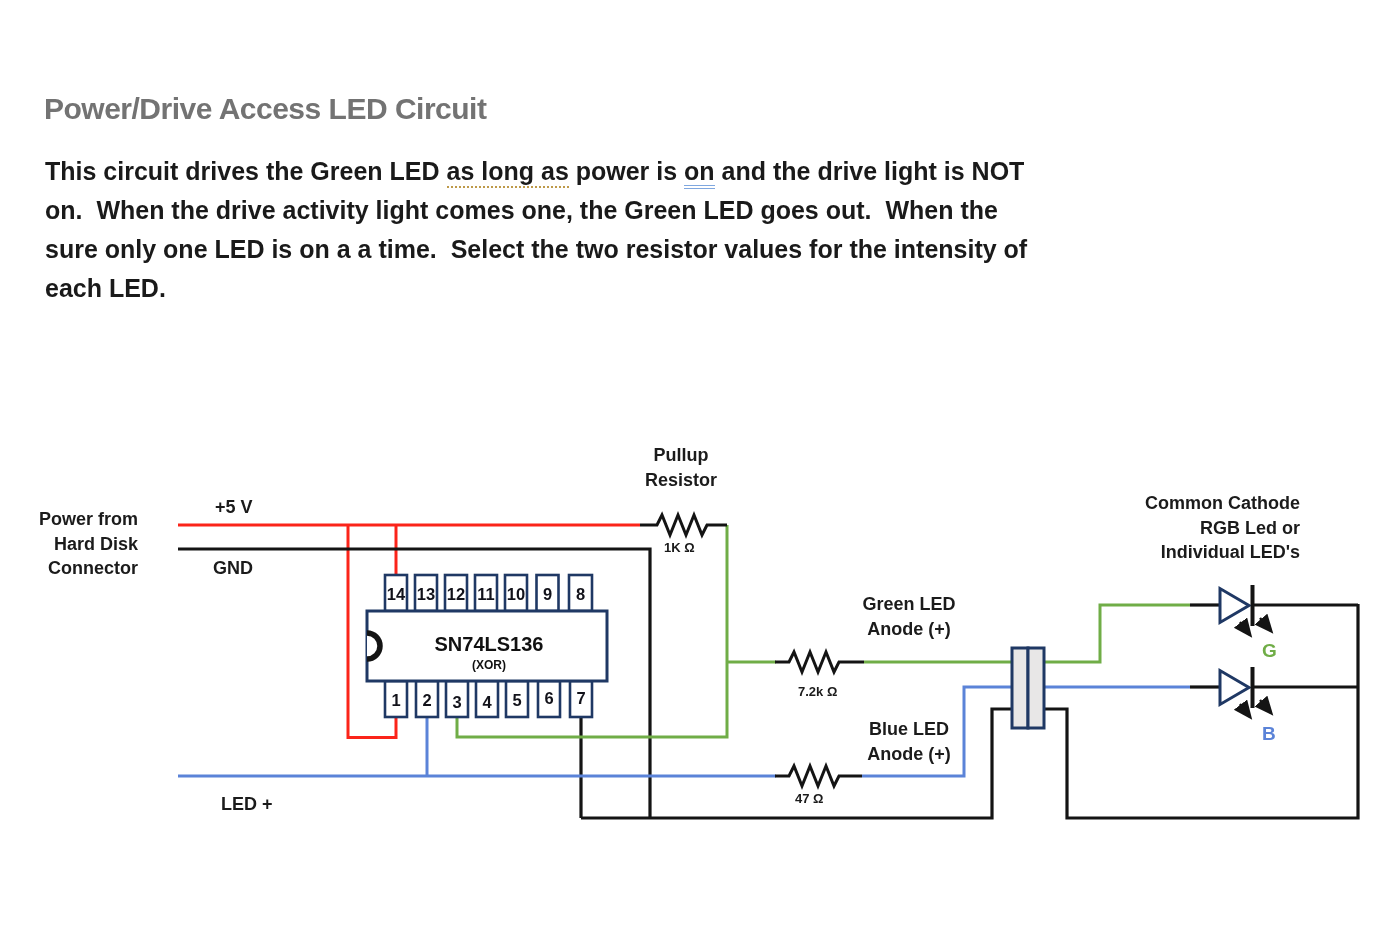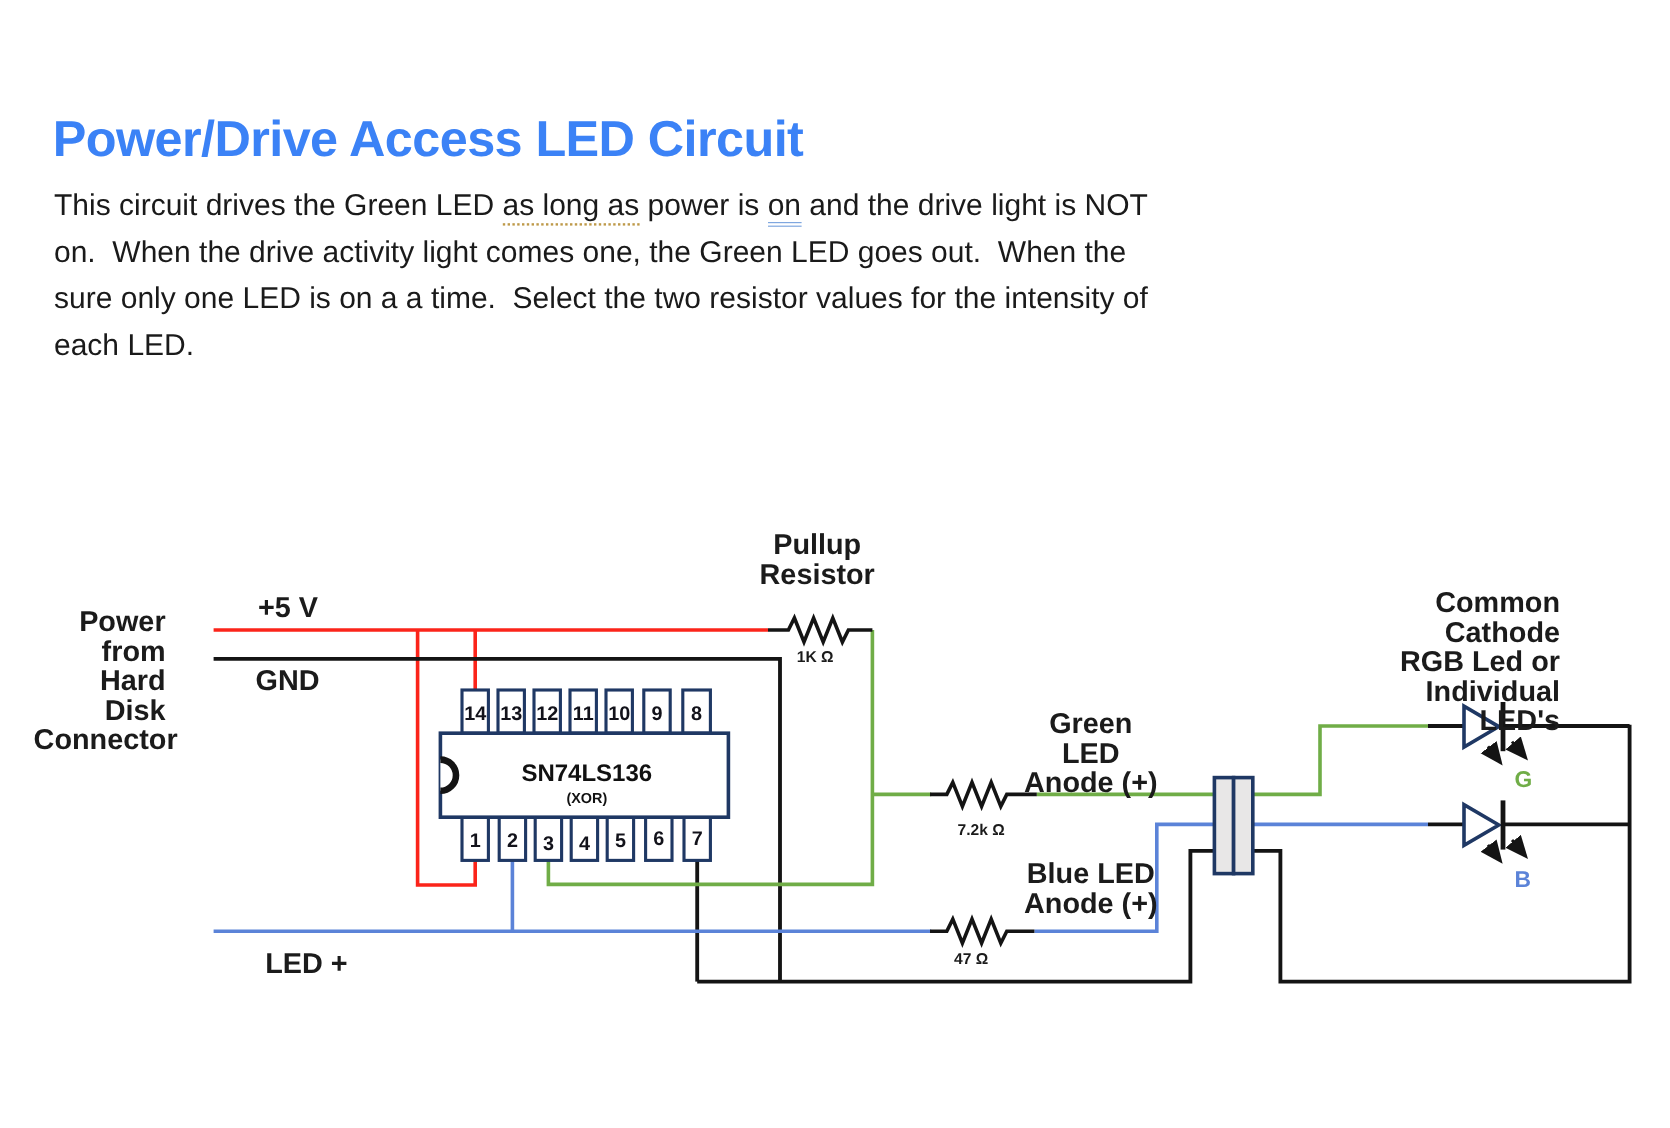--- a/index.html
+++ b/index.html
@@ -1,26 +1,26 @@
 <!DOCTYPE html>
 <html><head>
 <meta charset="utf-8">
 <style>
   html,body{margin:0;padding:0;background:#fff;}
   body{width:1392px;height:940px;position:relative;overflow:hidden;
        font-family:"Liberation Sans",sans-serif;color:#191919;}
   .page{position:absolute;inset:0;}
-  .title{position:absolute;left:44px;top:92px;font-size:42px;font-weight:600;
-         letter-spacing:-0.5px;color:#3b82f6;margin:0;text-align:center;}
-  .para{position:absolute;left:45px;top:152px;font-size:25px;font-weight:400;
+  .title{position:absolute;left:44px;top:92px;font-size:30px;font-weight:600;
+         letter-spacing:-0.5px;color:#737373;margin:0;text-align:center;}
+  .para{position:absolute;left:45px;top:152px;font-size:25px;font-weight:700;
         color:#1a1a1a;}
   .pline{white-space:pre;line-height:39px;height:39px;}
   .spell{border-bottom:2px dotted #BE9A4A;padding-bottom:1px;}
   .gram{border-bottom:4px double #7FA7DF;}
-  .dlabel{position:absolute;font-size:24px;font-weight:700;line-height:24.5px;
+  .dlabel{position:absolute;font-size:18px;font-weight:700;line-height:24.5px;
           color:#1b1b1b;}
   .ralign{text-align:right;}
   .calign{text-align:center;}
   .rval{position:absolute;font-size:13px;font-weight:700;color:#1b1b1b;}
   .ledletter{position:absolute;font-size:19px;font-weight:700;}
   svg{position:absolute;left:0;top:0;}
   svg text{font-family:"Liberation Sans",sans-serif;}
   .pin-num{font-size:16.5px;font-weight:600;fill:#12121a;text-anchor:middle;}
   .chip-name{font-size:20px;font-weight:700;fill:#111;text-anchor:middle;}
   .chip-sub{font-size:12px;font-weight:700;fill:#111;text-anchor:middle;}

